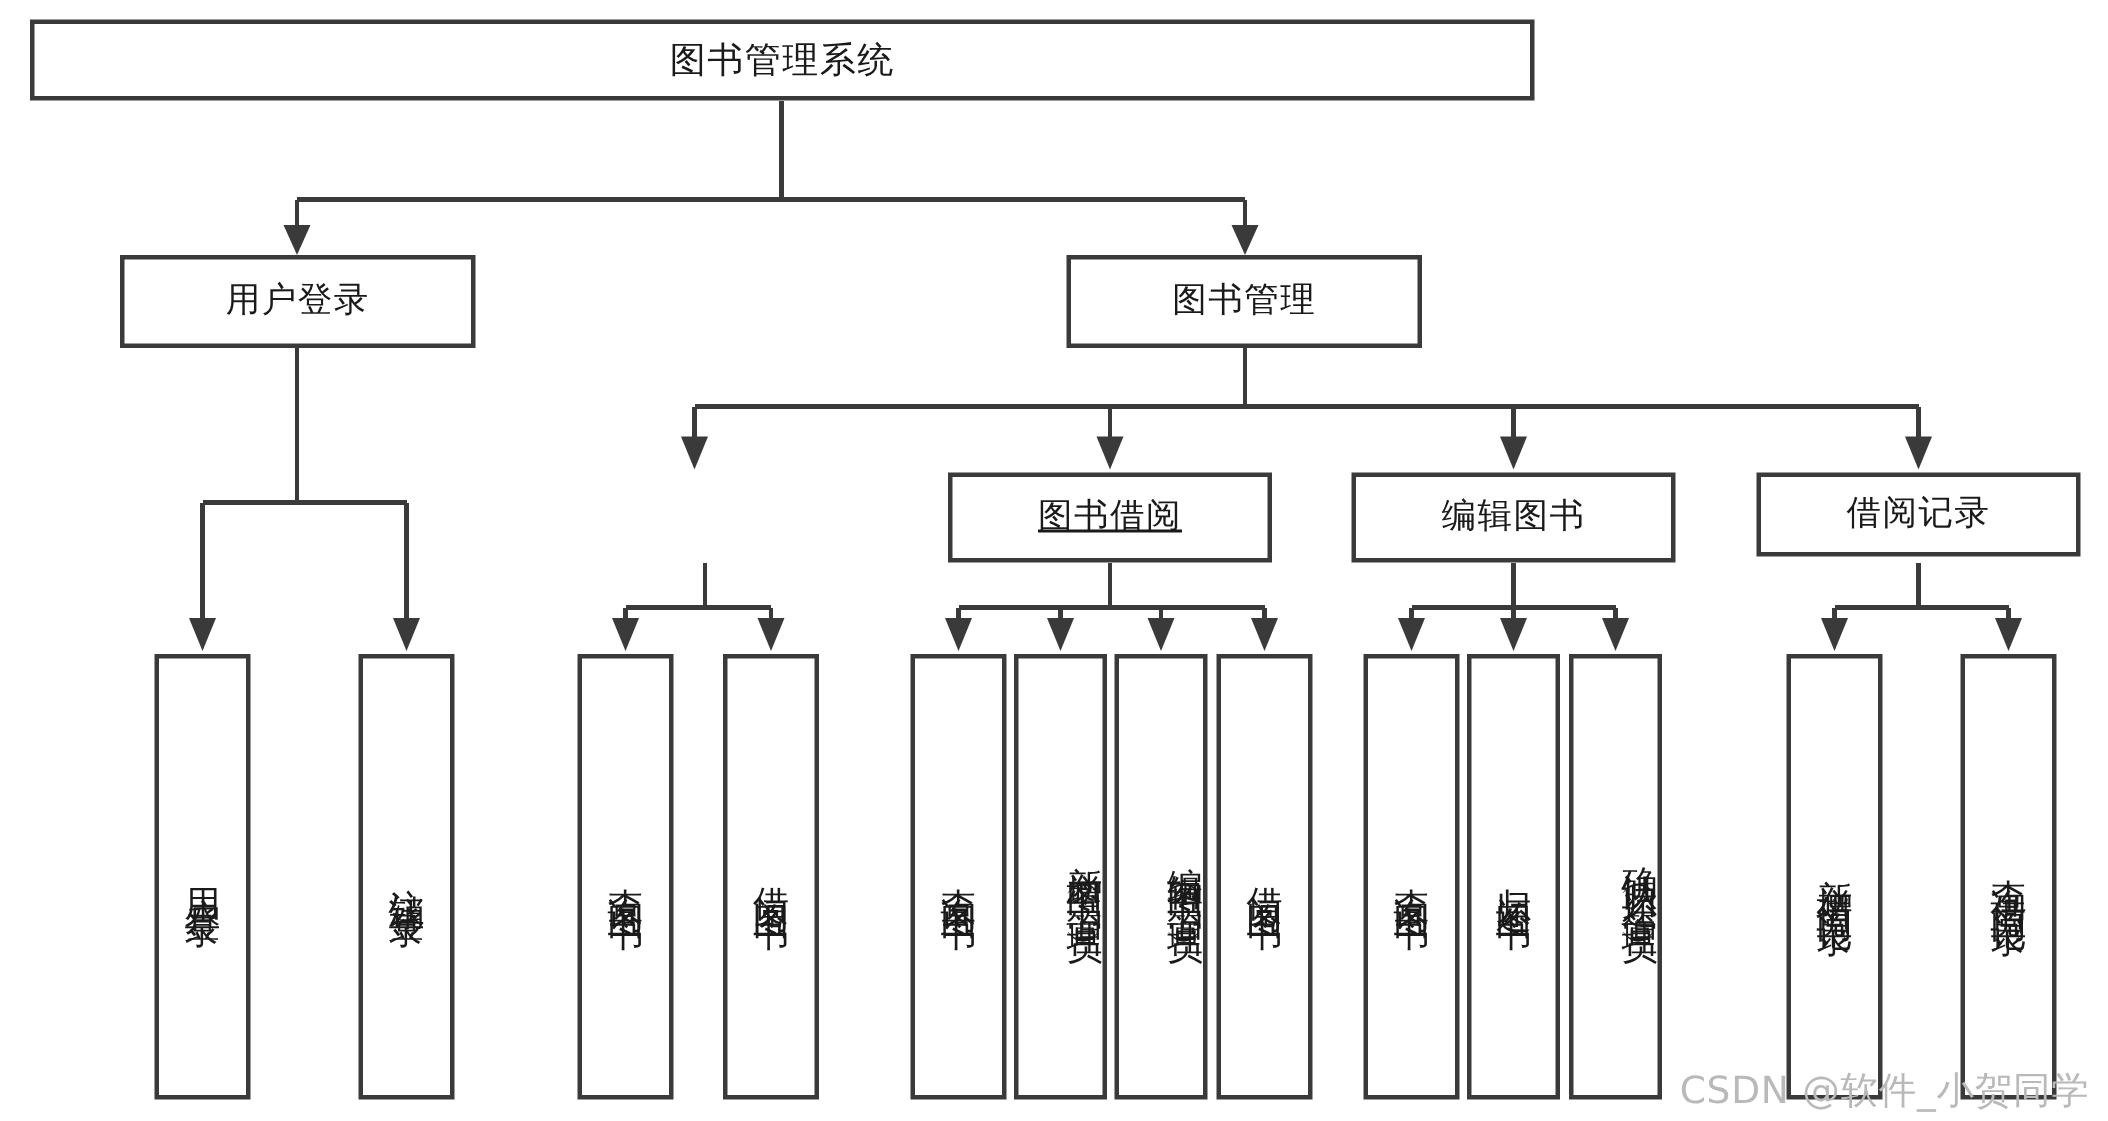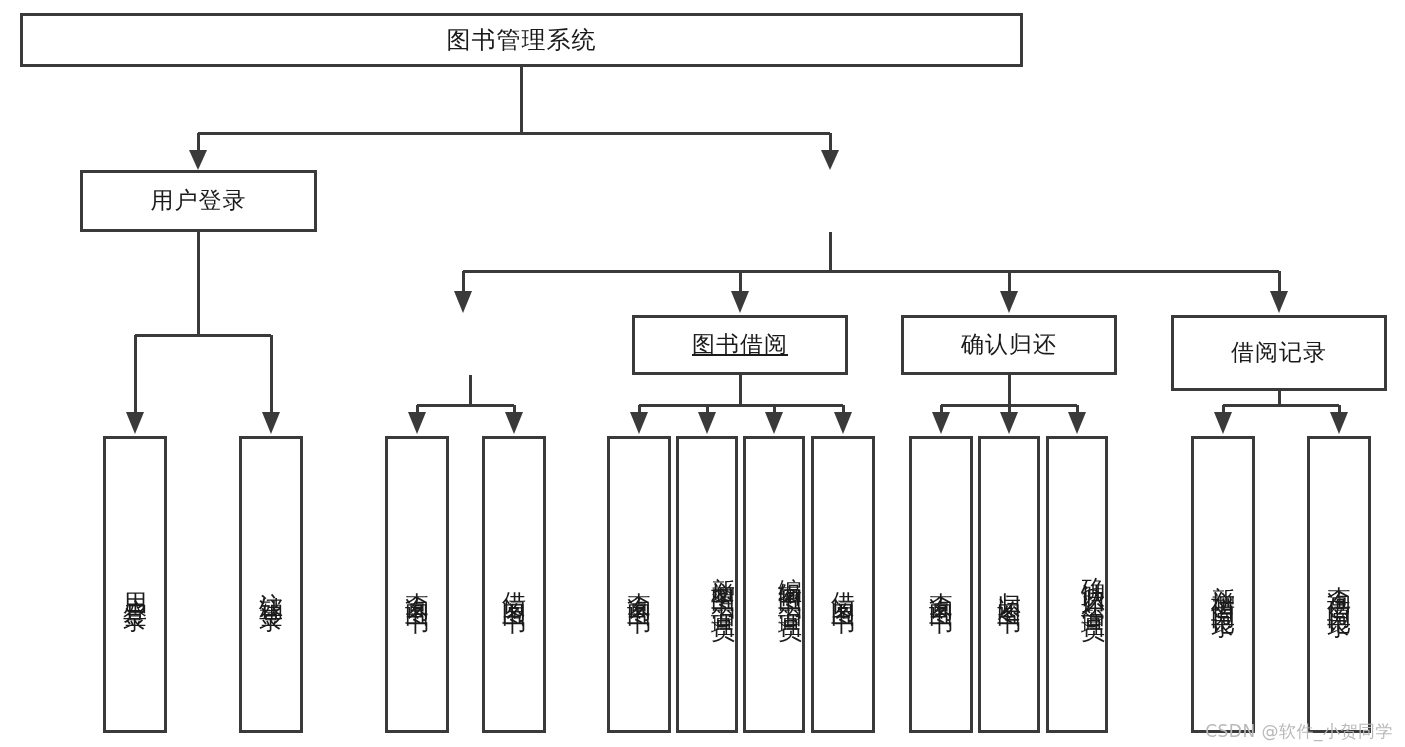--- a/index.html
+++ b/index.html
@@ -74,21 +74,21 @@
     align-items: center;
   }
   .node.vert > span {
     display: block;
   }
   
   #watermark {
     position: absolute;
     right: 12px;
     bottom: 4px;
-    font-size: 17px;
+    font-size: 25px;
     color: #b9b9b9;
     white-space: nowrap;
     z-index: 5;
     letter-spacing: 0.5px;
   }
 </style>
 </head>
 <body>
 
 <div id="canvas">
@@ -157,28 +157,31 @@
     <polygon points="1330,412 1348,412 1339,434"></polygon>
   </svg>
 
   <div class="node horiz root" style="left:20px; top:13px; width:1003px; height:54px;">
     <span>图书管理系统</span>
   </div>
 
   <div class="node horiz" style="left:80px; top:170px; width:237px; height:62px;">
     <span>用户登录</span>
   </div>
+  <div class="node horiz" style="left:711px; top:170px; width:237px; height:62px;">
+    <span>图书管理</span>
+  </div>
 
   <div class="node horiz" style="left:632px; top:315px; width:216px; height:60px;text-decoration:underline;">
     <span>图书借阅</span>
   </div>
   <div class="node horiz" style="left:901px; top:315px; width:216px; height:60px;">
-    <span>确认归还</span>
-  </div>
-  <div class="node horiz" style="left:1171px; top:315px; width:216px; height:76px;">
+    <span>编辑图书</span>
+  </div>
+  <div class="node horiz" style="left:1171px; top:315px; width:216px; height:56px;">
     <span>借阅记录</span>
   </div>
 
   <div class="node vert centered" style="left:103px; top:436px; width:64px; height:297px;">
     <span>用户登录</span>
   </div>
   <div class="node vert centered" style="left:239px; top:436px; width:64px; height:297px;">
     <span>注销登录</span>
   </div>
 

